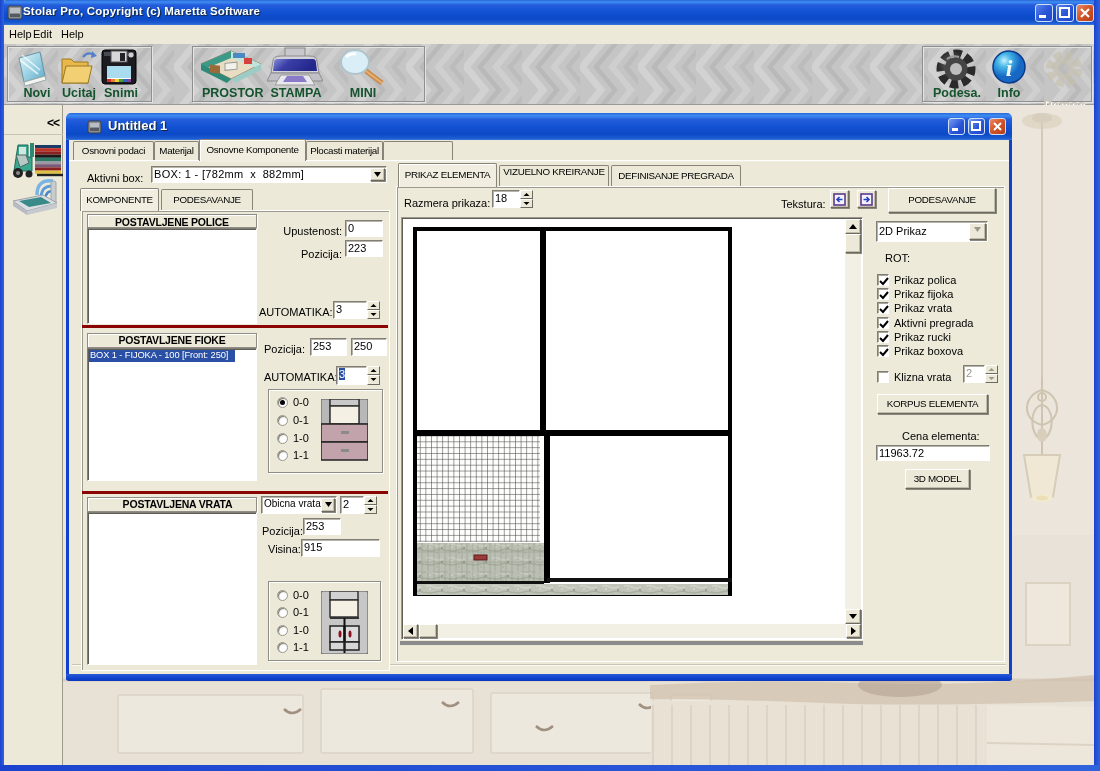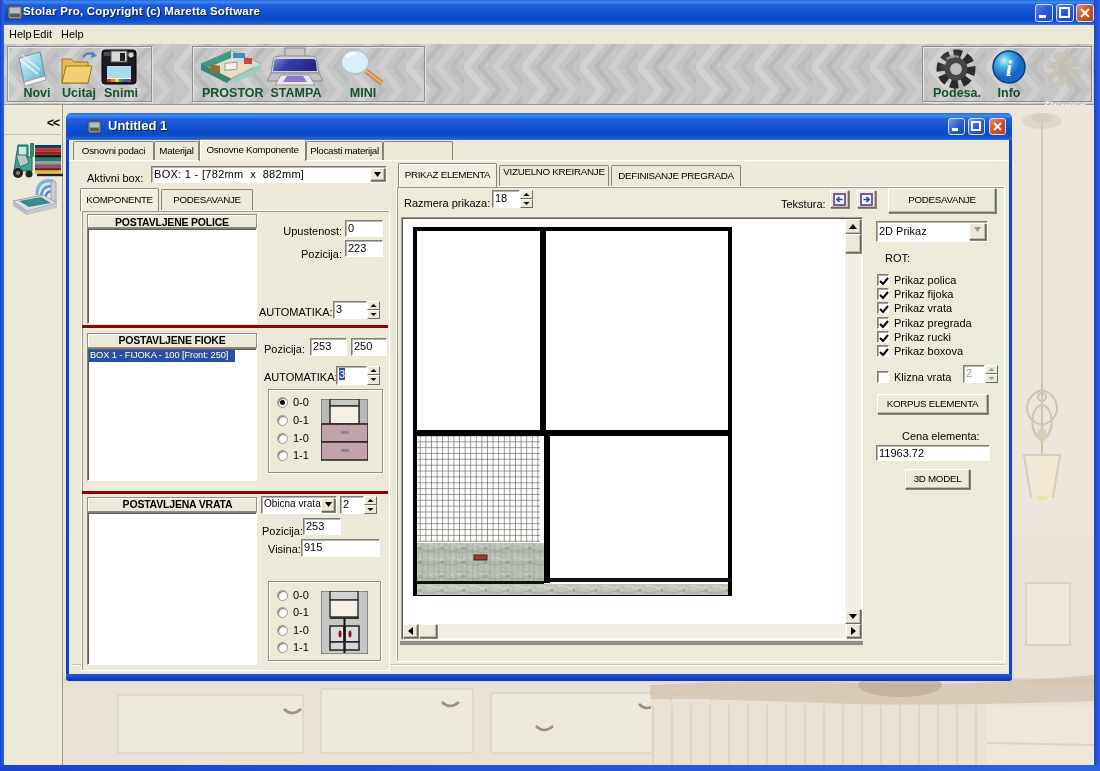--- a/index.html
+++ b/index.html
@@ -538,21 +538,21 @@
     <svg width="12" height="12">
       <path d="M2 6 L5 9 L10 3" stroke="#000" stroke-width="2" fill="none"></path>
     </svg>
   </div>
 <div class="lbl" style="left:894px;top:302px;">Prikaz vrata</div>
 <div class="chk" style="left:877px;top:317px;">
     <svg width="12" height="12">
       <path d="M2 6 L5 9 L10 3" stroke="#000" stroke-width="2" fill="none"></path>
     </svg>
   </div>
-<div class="lbl" style="left:894px;top:317px;">Prikaz pregrada</div>
+<div class="lbl" style="left:894px;top:317px;">Aktivni pregrada</div>
 <div class="chk" style="left:877px;top:331px;">
     <svg width="12" height="12">
       <path d="M2 6 L5 9 L10 3" stroke="#000" stroke-width="2" fill="none"></path>
     </svg>
   </div>
 <div class="lbl" style="left:894px;top:331px;">Prikaz rucki</div>
 <div class="chk" style="left:877px;top:345px;">
     <svg width="12" height="12">
       <path d="M2 6 L5 9 L10 3" stroke="#000" stroke-width="2" fill="none"></path>
     </svg>

